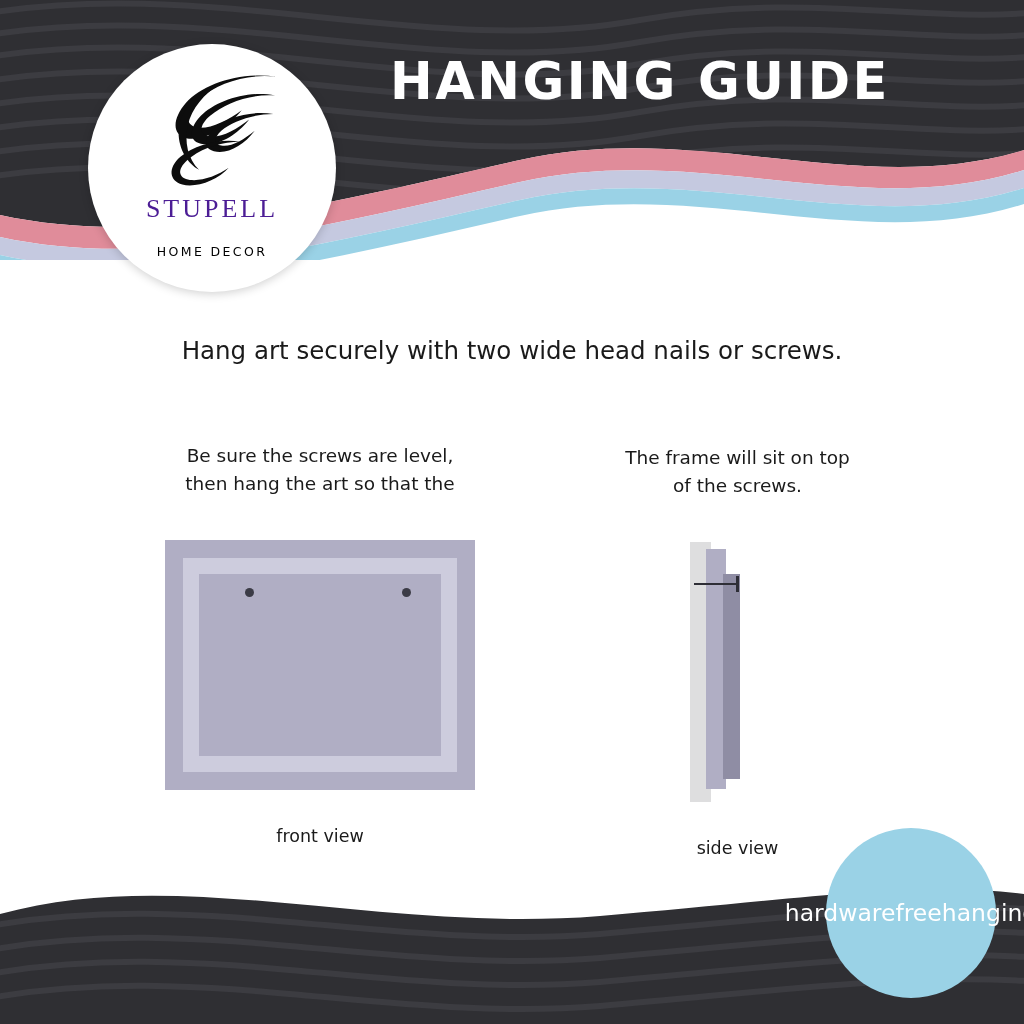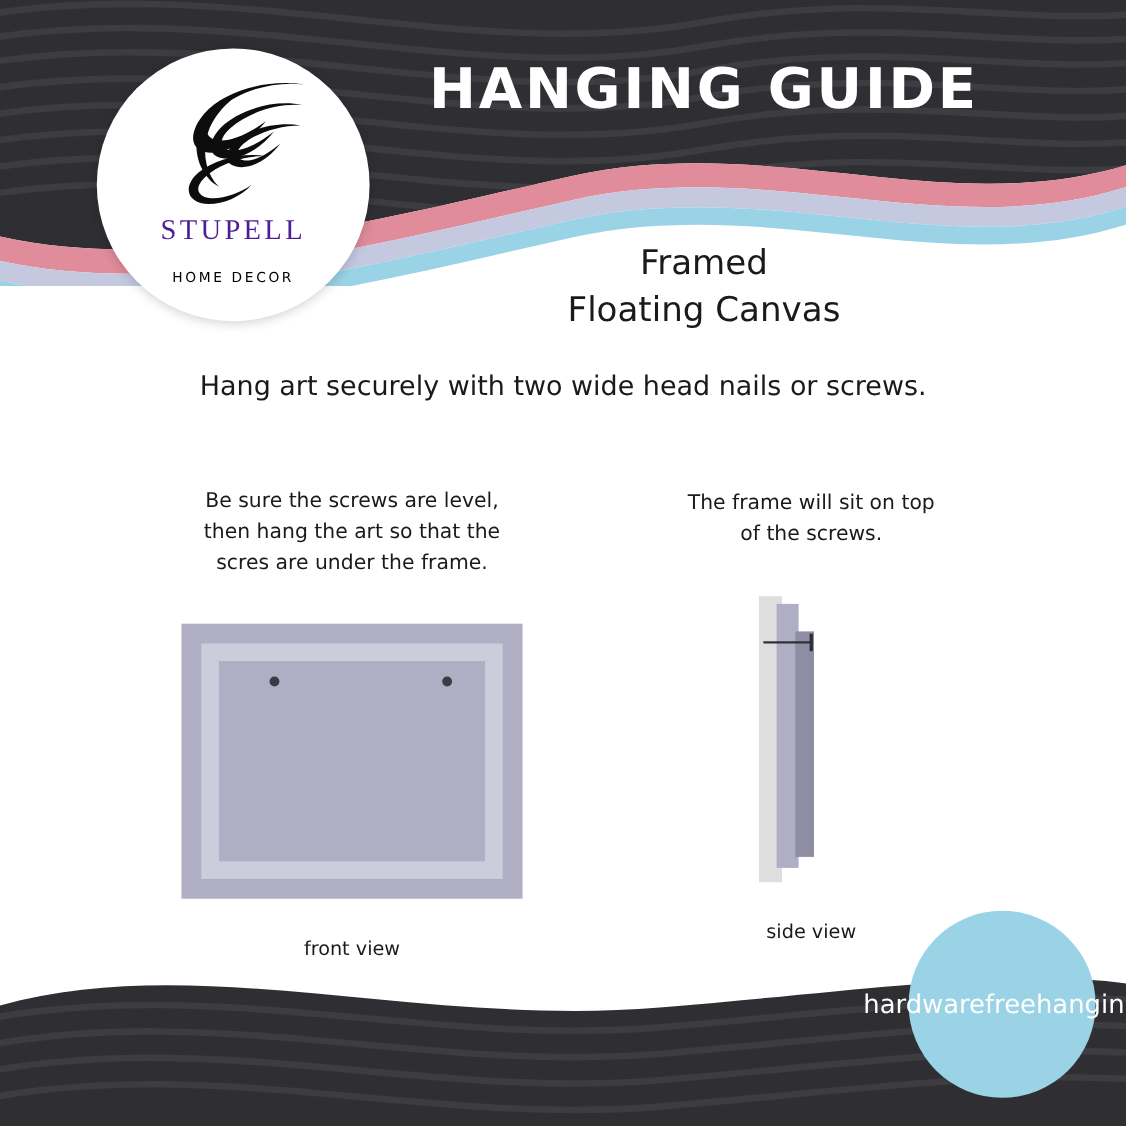--- a/index.html
+++ b/index.html
@@ -266,32 +266,27 @@
         <path d="M110,86 C92,86 72,92 58,102 C44,112 42,122 52,126 C64,130 84,124 98,114 C86,128 62,136 48,132 C34,128 32,114 46,102 C62,89 90,82 110,86 Z"></path>
         <path d="M88,24 C72,34 58,50 54,68 C50,86 54,104 66,116 C54,110 44,94 44,76 C44,54 62,32 88,24 Z"></path>
       </g>
     </svg>
     <div id="logo-name">STUPELL</div>
     <div id="logo-sub">HOME DECOR</div>
   </div>
 
   <div id="guide-title">HANGING GUIDE</div>
 
-  <div id="product-name">
-    <div>Framed</div>
-    <div>Floating Canvas</div>
-  </div>
 
   <div id="main-instruction">Hang art securely with two wide head nails or screws.</div>
 
   <div id="front-col">
     <div class="col-caption">
       <div>Be sure the screws are level,</div>
       <div>then hang the art so that the</div>
-      <div>scres are under the frame.</div>
     </div>
     <div id="front-art">
       <div id="front-inner-border"></div>
       <div id="front-canvas"></div>
       <div class="screw-dot" id="screw-left"></div>
       <div class="screw-dot" id="screw-right"></div>
     </div>
     <div class="view-label">front view</div>
   </div>
 

